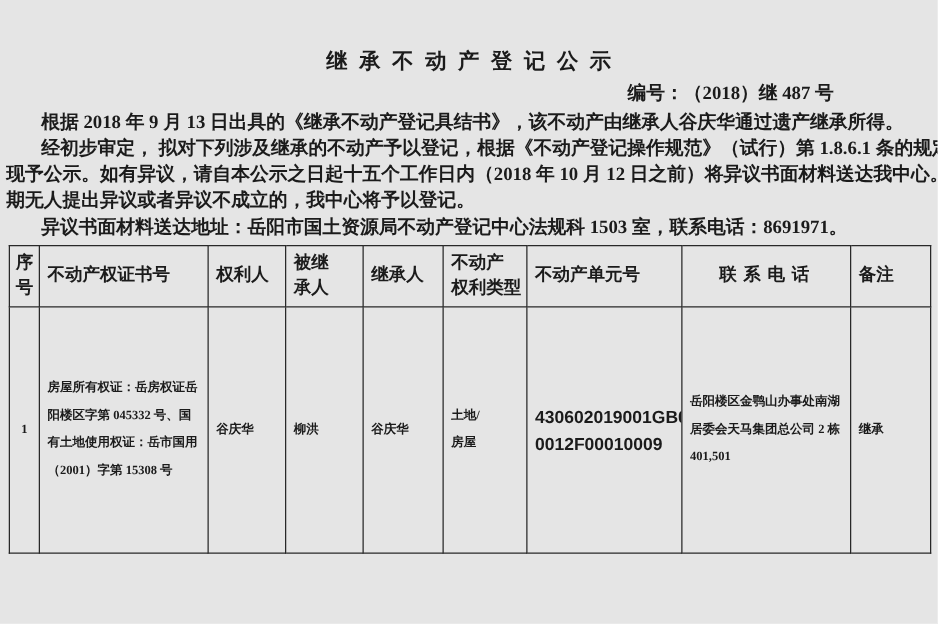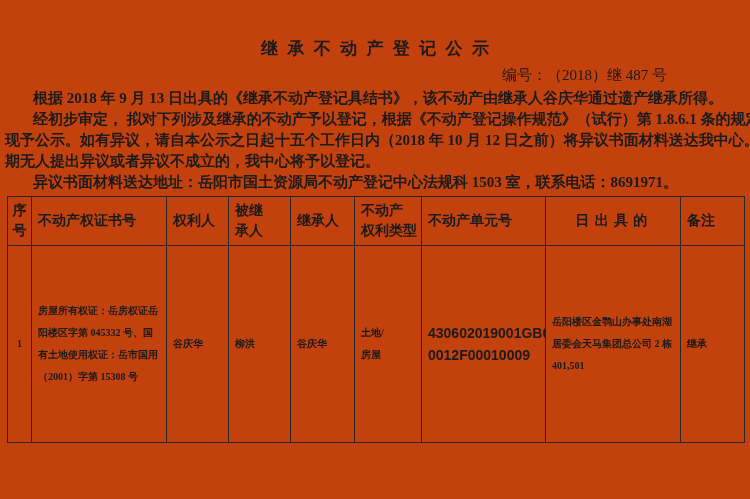--- a/index.html
+++ b/index.html
@@ -1,20 +1,20 @@
 <!DOCTYPE html>
 <html><head>
 <meta charset="utf-8">
 <style>
   html, body { margin: 0; padding: 0; }
   .page {
     position: relative;
     width: 750px;
     height: 499px;
-    background: #c2410c;
+    background: #e5e5e5;
     color: #1b1b1b;
     font-family: "Liberation Serif", "DejaVu Serif", serif;
     font-weight: 600;
     overflow: hidden;
     box-sizing: border-box;
   }
   .title {
     margin: 0;
     padding-top: 38px;
     text-align: center;
@@ -23,21 +23,21 @@
     font-weight: 700;
     letter-spacing: 0.55em;
     text-indent: 0.55em;
   }
   .doc-number {
     margin-top: 5px;
     margin-right: 83px;
     text-align: right;
     font-size: 15px;
     line-height: 21px;
-    font-weight: 400;
+    font-weight: 700;
   }
   .notice {
     margin: 2px 5px 0 5px;
     font-size: 15px;
   }
   .notice p {
     margin: 0;
     line-height: 21px;
     white-space: nowrap;
   }
@@ -122,21 +122,21 @@
         <th class="c-center">序
 号</th>
         <th>不动产权证书号</th>
         <th>权利人</th>
         <th>被继
 承人</th>
         <th>继承人</th>
         <th>不动产
 权利类型</th>
         <th>不动产单元号</th>
-        <th class="ls">日出具的</th>
+        <th class="ls">联系电话</th>
         <th>备注</th>
       </tr>
     </thead>
     <tbody>
       <tr>
         <td class="c-center">1</td>
         <td>房屋所有权证：岳房权证岳阳楼区字第 045332 号、国有土地使用权证：岳市国用（2001）字第 15308 号</td>
         <td>谷庆华</td>
         <td>柳洪</td>
         <td>谷庆华</td>

